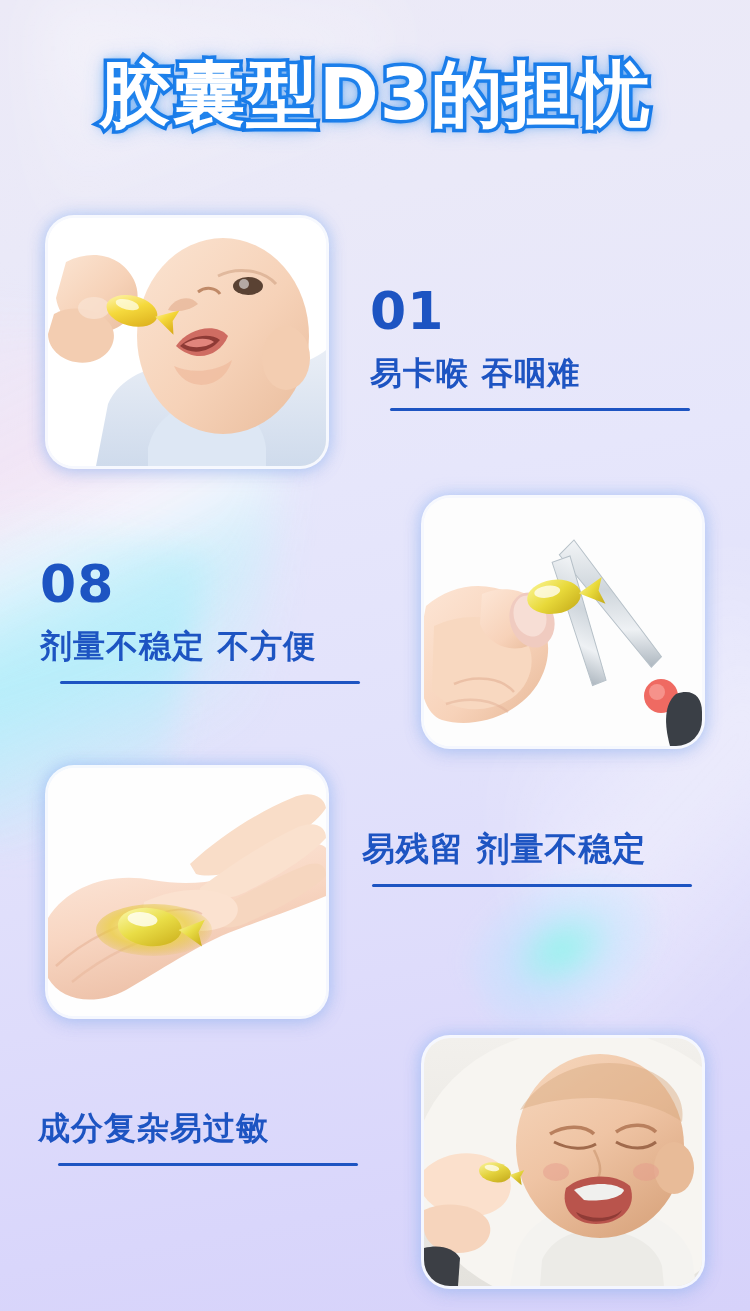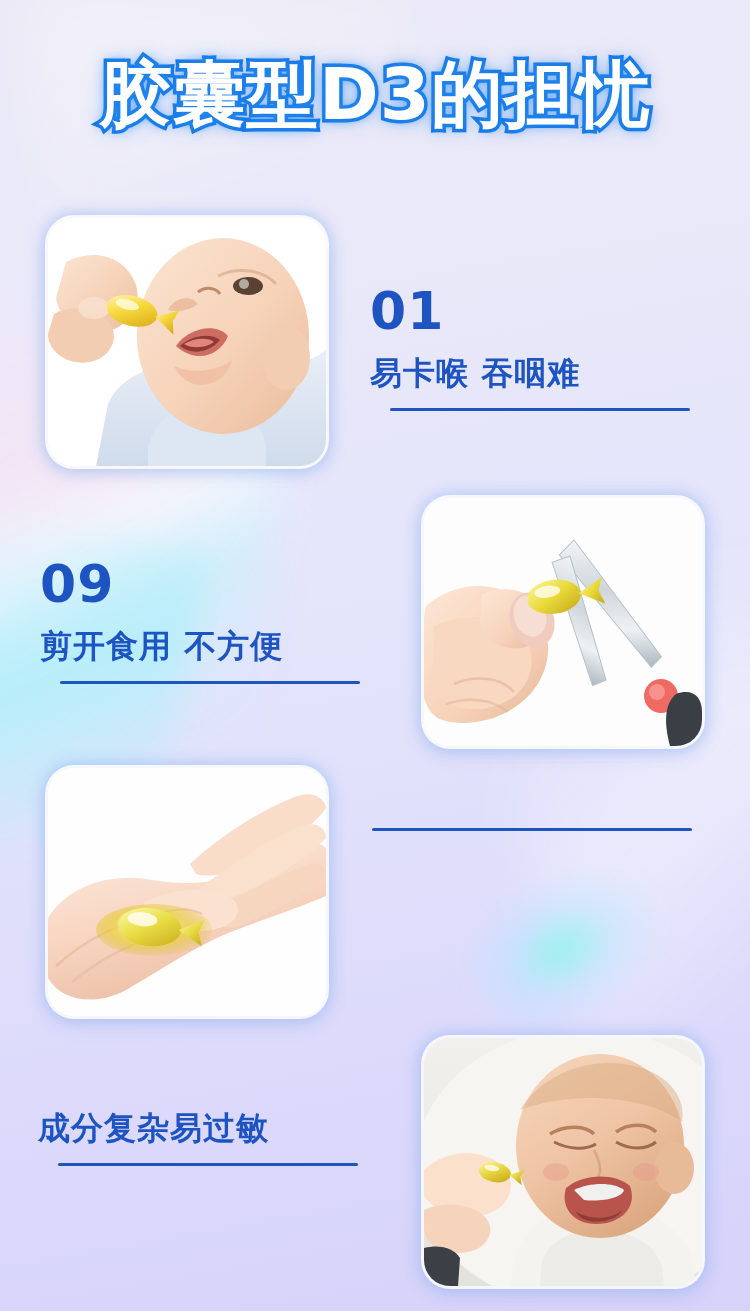--- a/index.html
+++ b/index.html
@@ -231,22 +231,22 @@
     <path d="M22 206 C46 198 70 202 84 214" stroke="#e2b095" stroke-width="2.5" fill="none" opacity=".5"></path>
     <g transform="translate(106,86) rotate(-8)">
       <ellipse cx="22" cy="16" rx="27" ry="17" fill="url(#cap2)"></ellipse>
       <path d="M47 16 L72 3 L67 16 L72 30 Z" fill="url(#cap2)"></path>
       <ellipse cx="16" cy="10" rx="13" ry="6" fill="#fffdf0" opacity=".8"></ellipse>
     </g>
   </svg>
 </div>
 
 <div class="block" id="block-2">
-  <div class="num">09</div>
-  <div class="cap">剪开食用 不方便</div>
+  <div class="num">08</div>
+  <div class="cap">剂量不稳定 不方便</div>
   <div class="rule"></div>
 </div>
 
 <div class="photo" id="photo-3">
   <svg viewBox="0 0 278 248" preserveAspectRatio="xMidYMid slice">
     <defs>
       <linearGradient id="skin3" x1="0" y1="0" x2="0.4" y2="1">
         <stop offset="0%" stop-color="#fdeade"></stop>
           <stop offset="55%" stop-color="#f8d6c2"></stop>
           <stop offset="100%" stop-color="#ecbfa6"></stop>
@@ -274,20 +274,21 @@
     <ellipse cx="106" cy="162" rx="58" ry="26" fill="url(#oil3)" opacity=".85"></ellipse>
     <g transform="translate(74,136) rotate(6)">
       <ellipse cx="30" cy="20" rx="32" ry="19" fill="url(#cap3)"></ellipse>
       <path d="M59 20 L84 7 L79 20 L84 34 Z" fill="url(#cap3)"></path>
       <ellipse cx="22" cy="13" rx="15" ry="7" fill="#fffeee" opacity=".85"></ellipse>
     </g>
   </svg>
 </div>
 
 <div class="block" id="block-3">
+  <div class="cap">易残留 剂量不稳定</div>
   <div class="rule"></div>
 </div>
 
 <div class="photo" id="photo-4">
   <svg viewBox="0 0 278 248" preserveAspectRatio="xMidYMid slice">
     <defs>
       <linearGradient id="skin4" x1="0" y1="0" x2="0.6" y2="1">
         <stop offset="0%" stop-color="#f6d7bd"></stop>
           <stop offset="55%" stop-color="#efc4a4"></stop>
           <stop offset="100%" stop-color="#dca983"></stop>

